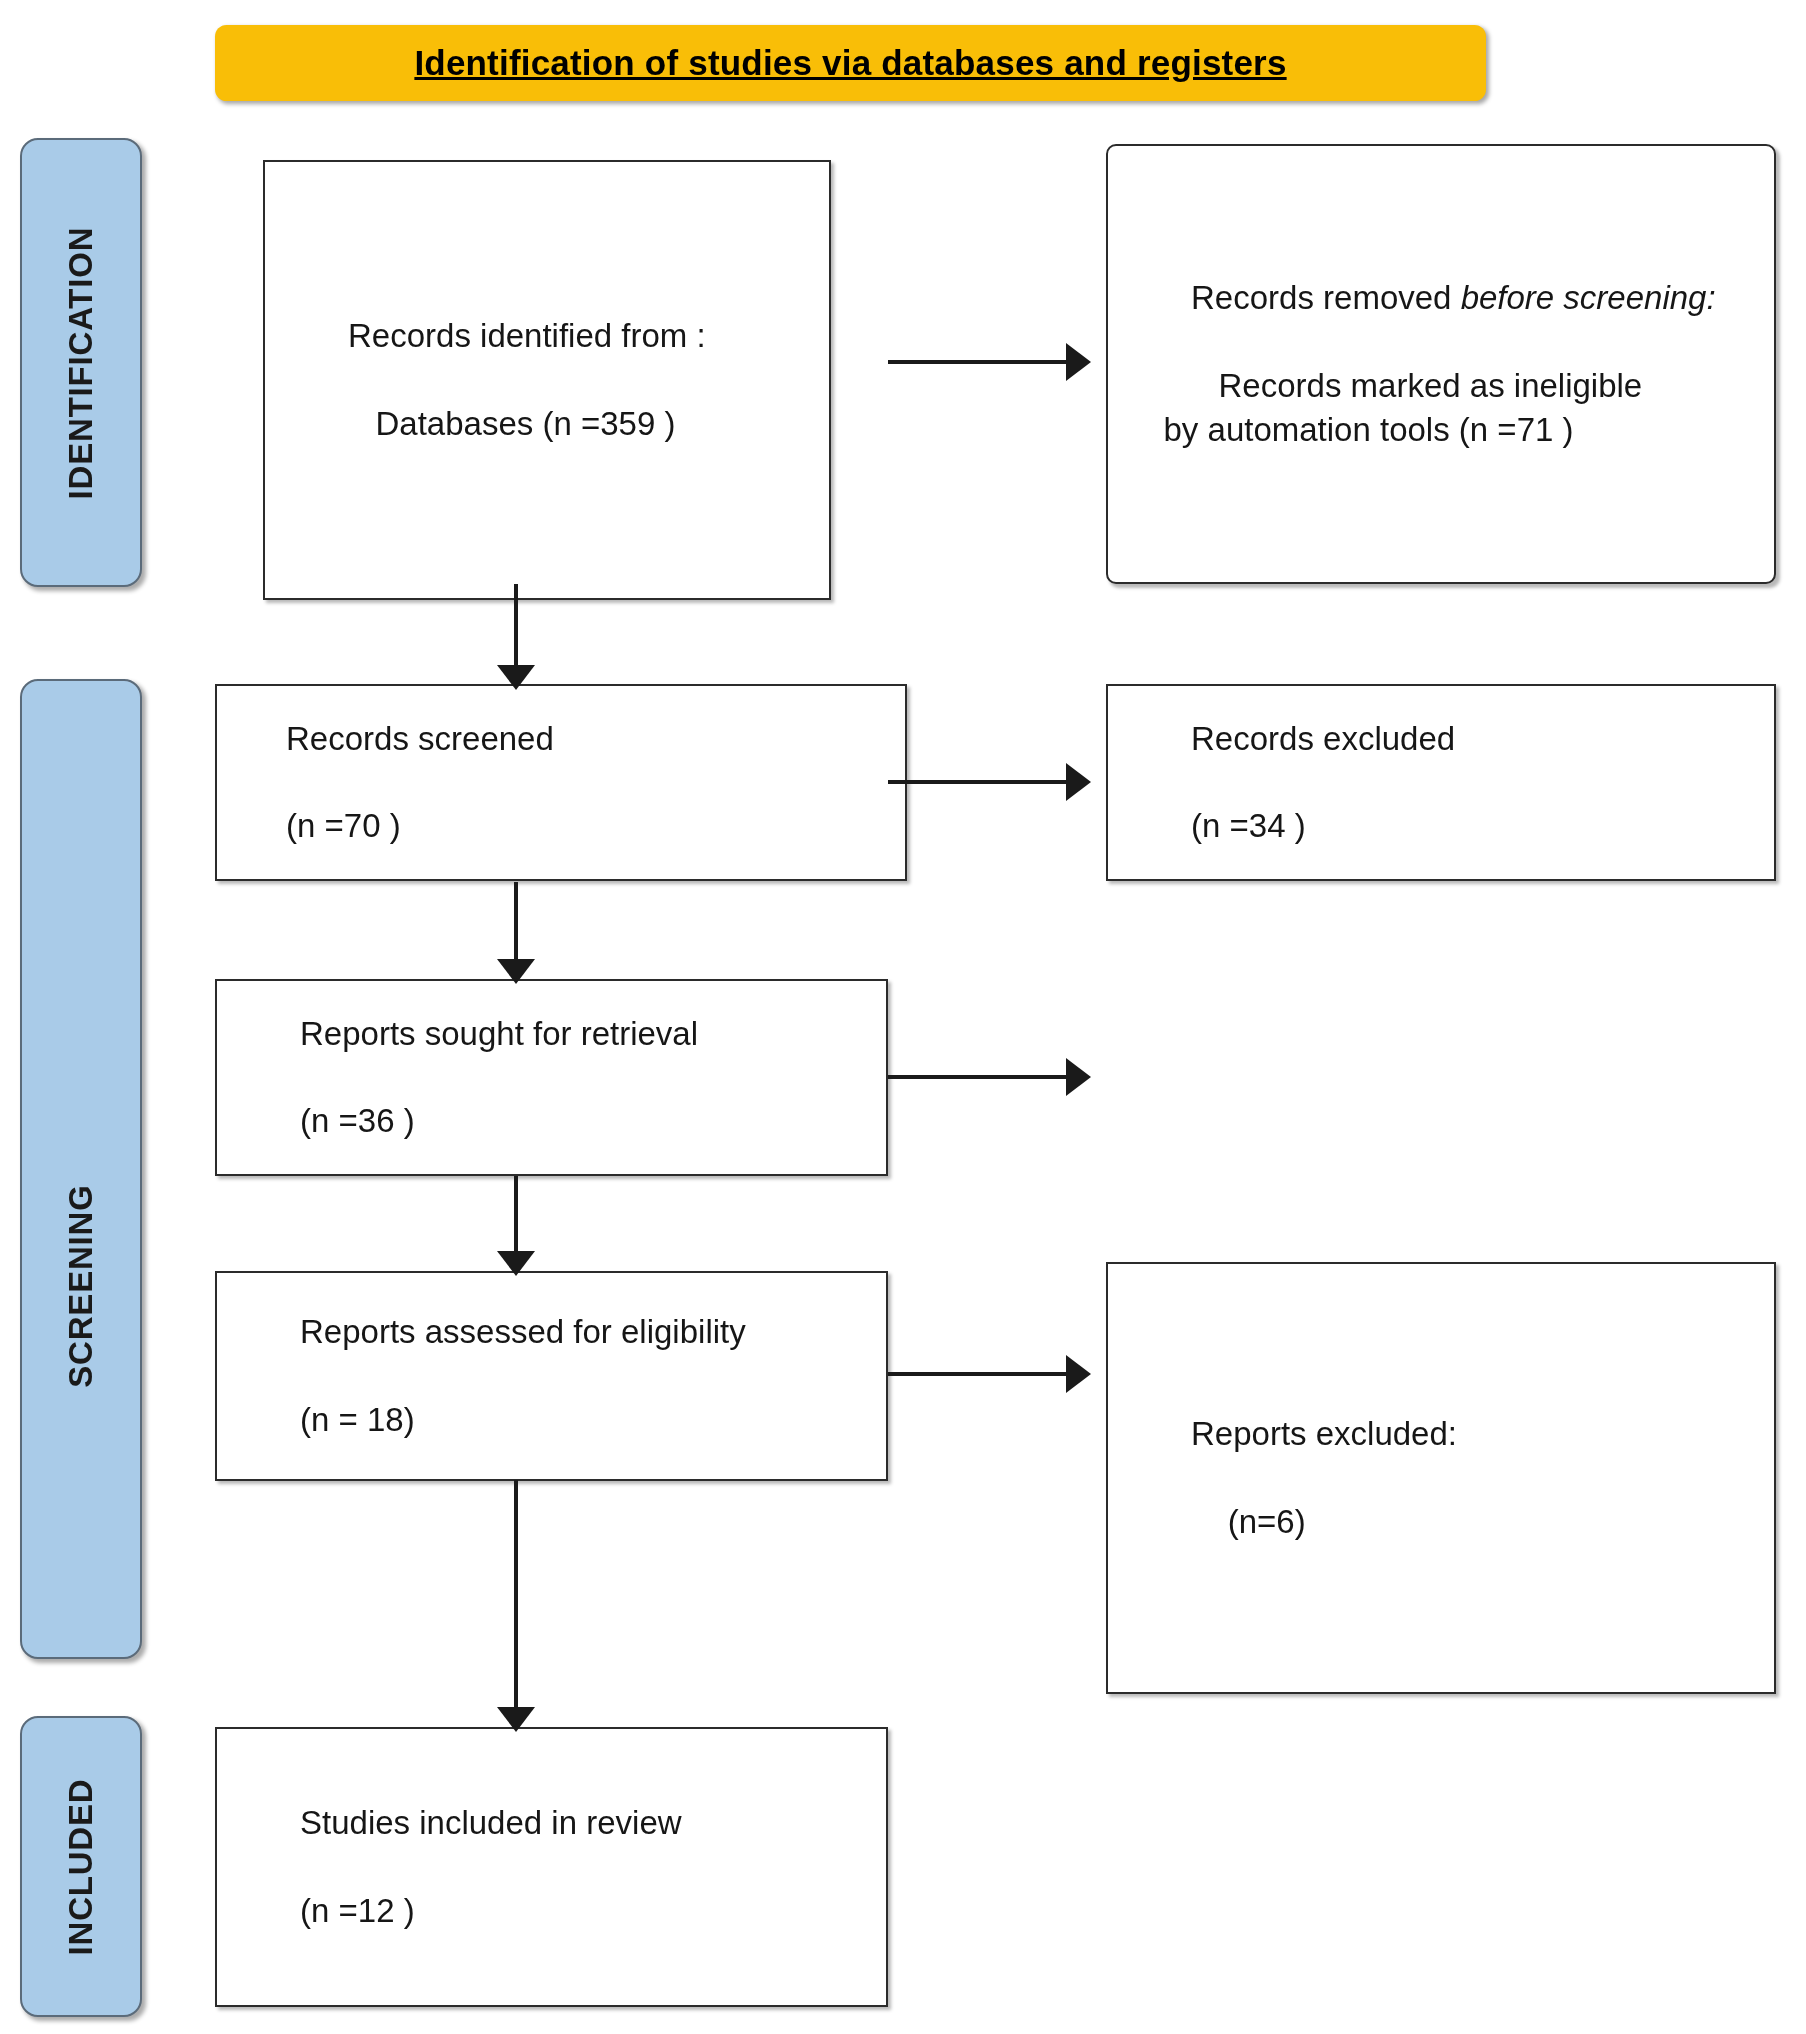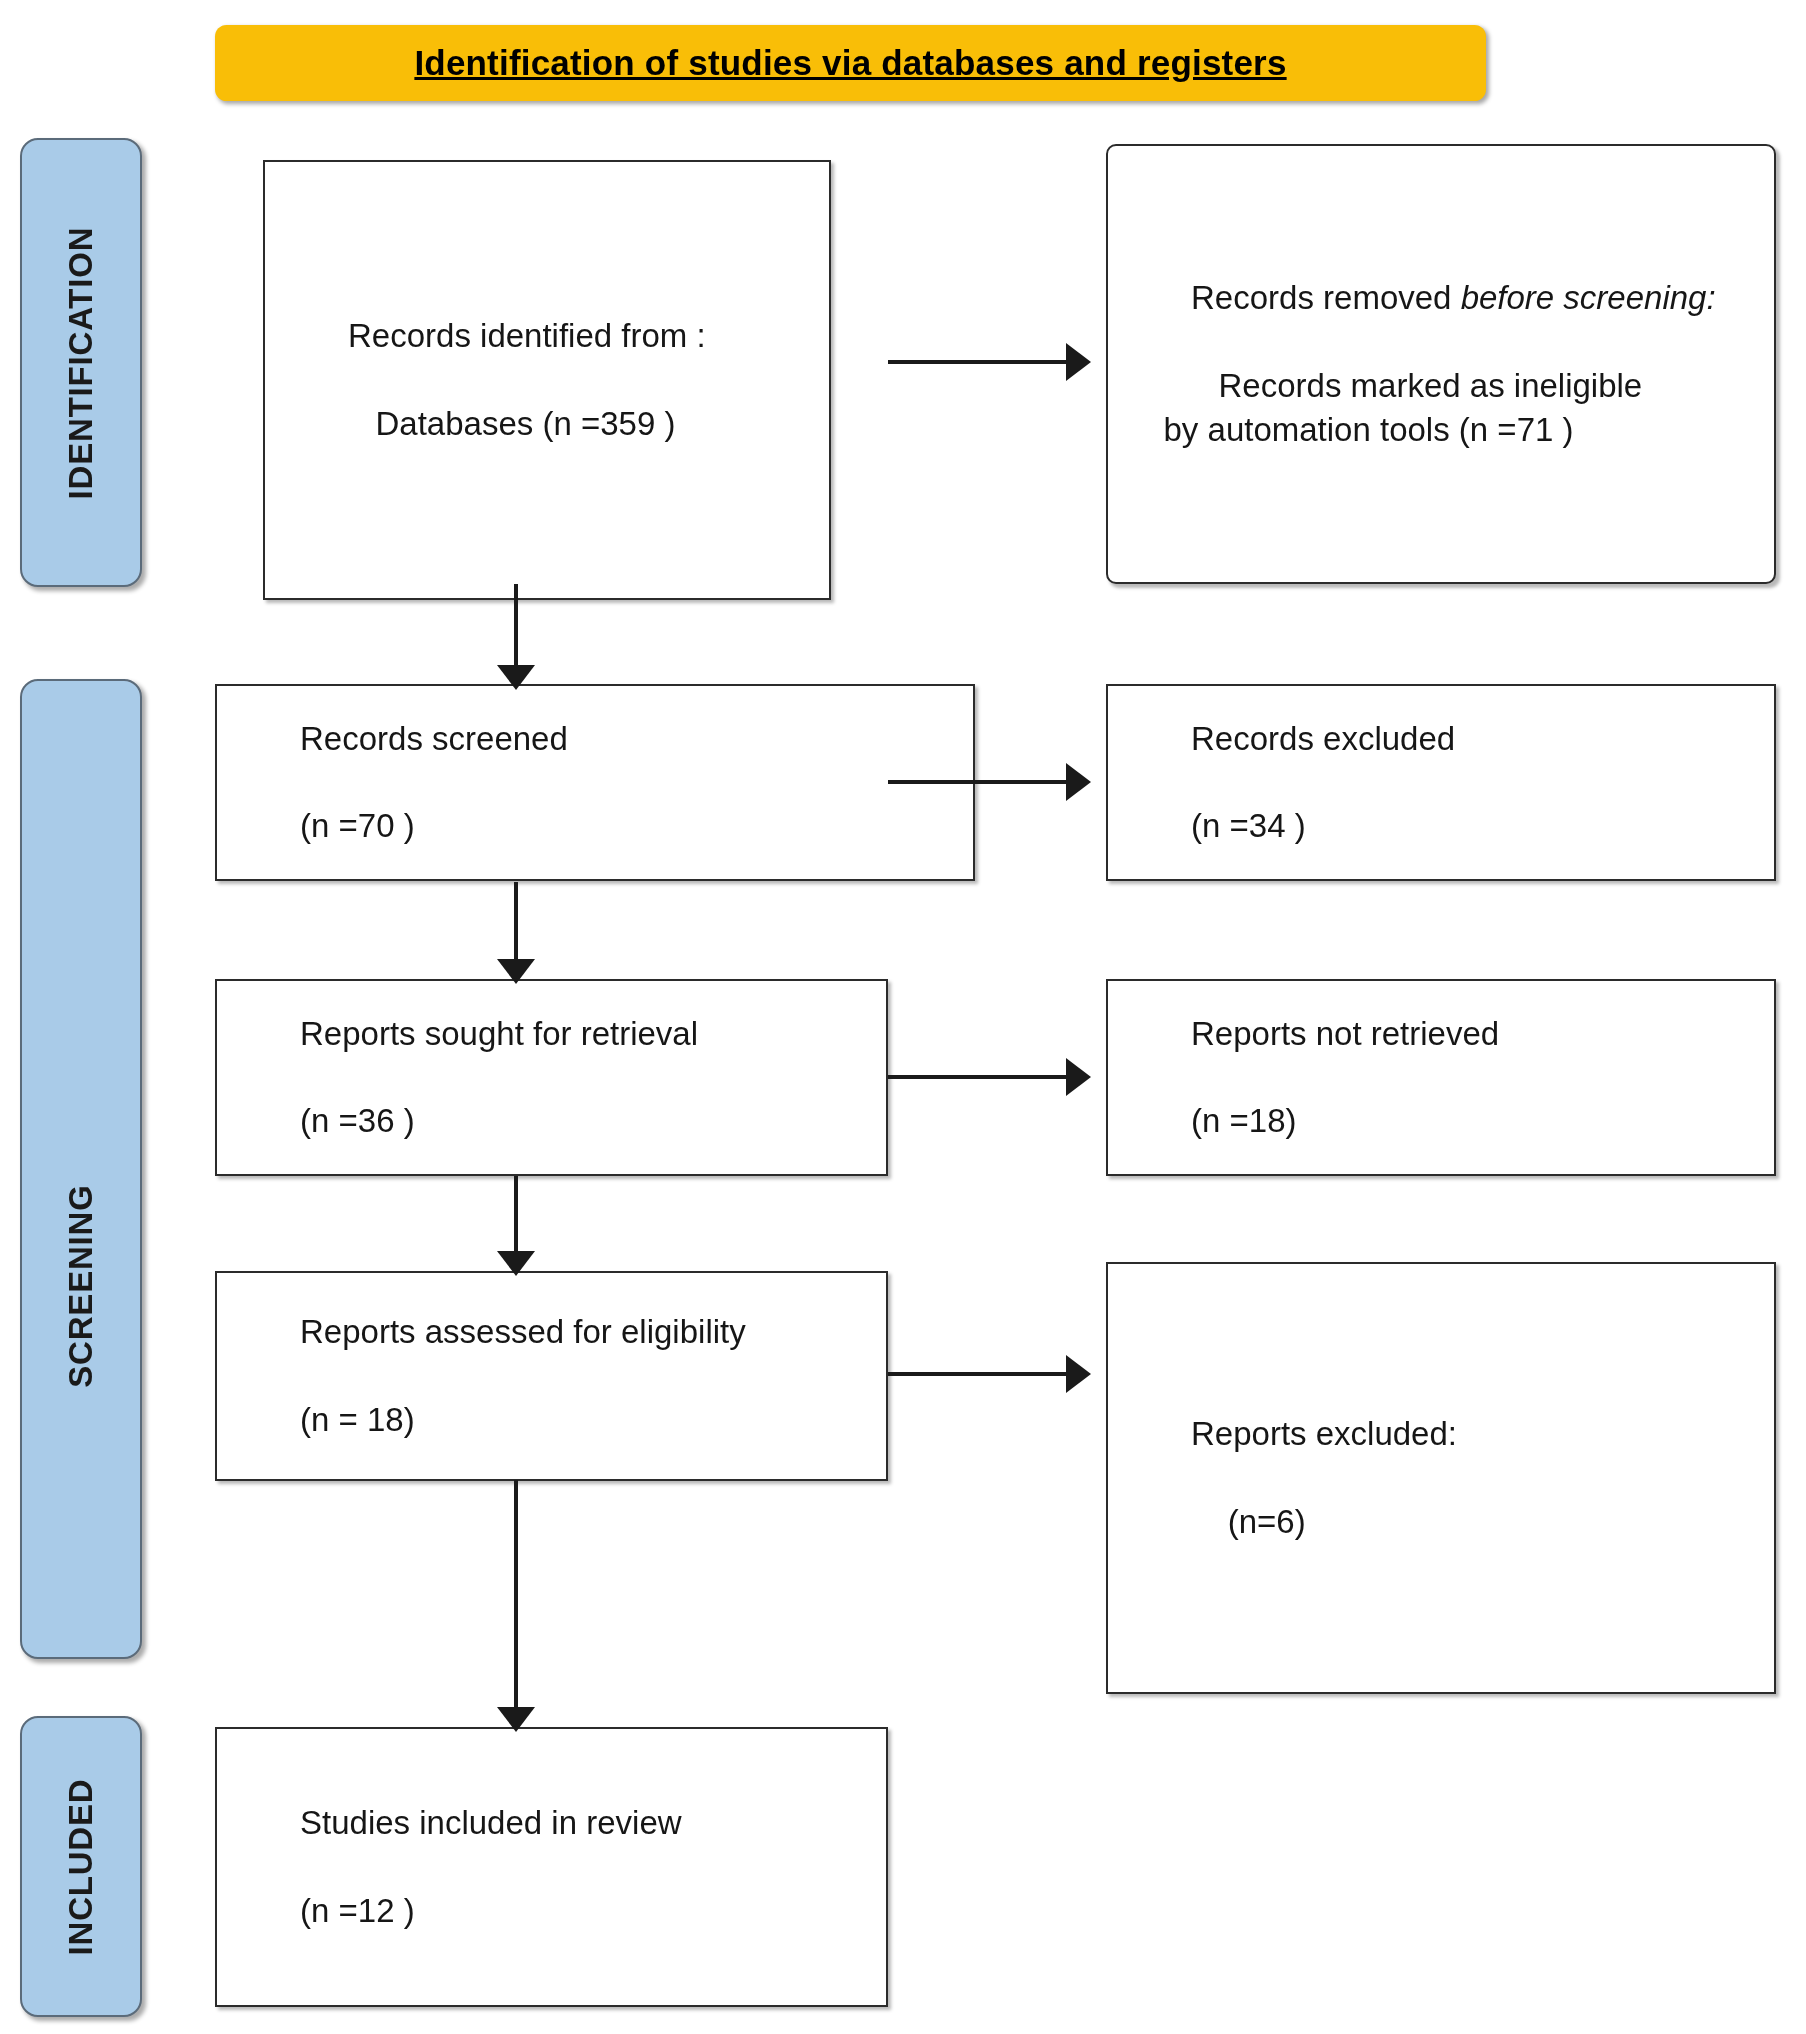--- a/index.html
+++ b/index.html
@@ -77,21 +77,21 @@
   .box .box-text{
     font-size:33px;
     line-height:1.33;
     color:#161616;
     white-space:pre-wrap;
   }
   .box .box-text .ital{ font-style:italic; }
 
   #box-identified        { left:215px;  top:160px;  width:568px;  height:440px;margin-left:48px; }
   #box-removed           { left:1106px; top:144px;  width:670px;  height:440px; }
-  #box-screened          { left:215px;  top:684px;  width:760px;  height:197px; }
+  #box-screened          { left:215px;  top:684px;  width:692px;  height:197px;padding-left:14px; }
   #box-records-excluded  { left:1106px; top:684px;  width:670px;  height:197px; }
   #box-sought            { left:215px;  top:979px; width:673px;  height:197px; }
   #box-not-retrieved     { left:1106px; top:979px; width:670px;  height:197px; }
   #box-assessed          { left:215px;  top:1271px; width:673px;  height:210px; }
   #box-reports-excluded  { left:1106px; top:1262px; width:670px;  height:432px; }
   #box-included          { left:215px;  top:1727px; width:673px;  height:280px; }
 
   
   #box-removed   { align-items:center;border-radius:10px; }
   #box-reports-excluded{ align-items:center; }
@@ -187,26 +187,20 @@
     </div>
   </div>
 
   <div class="box" id="box-sought">
     <div class="box-text">
       <span>Reports sought for retrieval</span><br>
       <span>(n =36 )</span>
     </div>
   </div>
 
-  <div class="box" id="box-not-retrieved">
-    <div class="box-text">
-      <span>Reports not retrieved</span><br>
-      <span>(n =18)</span>
-    </div>
-  </div>
 
   <div class="box" id="box-assessed">
     <div class="box-text">
       <span>Reports assessed for eligibility</span><br>
       <span>(n = 18)</span>
     </div>
   </div>
 
   <div class="box" id="box-reports-excluded">
     <div class="box-text">

